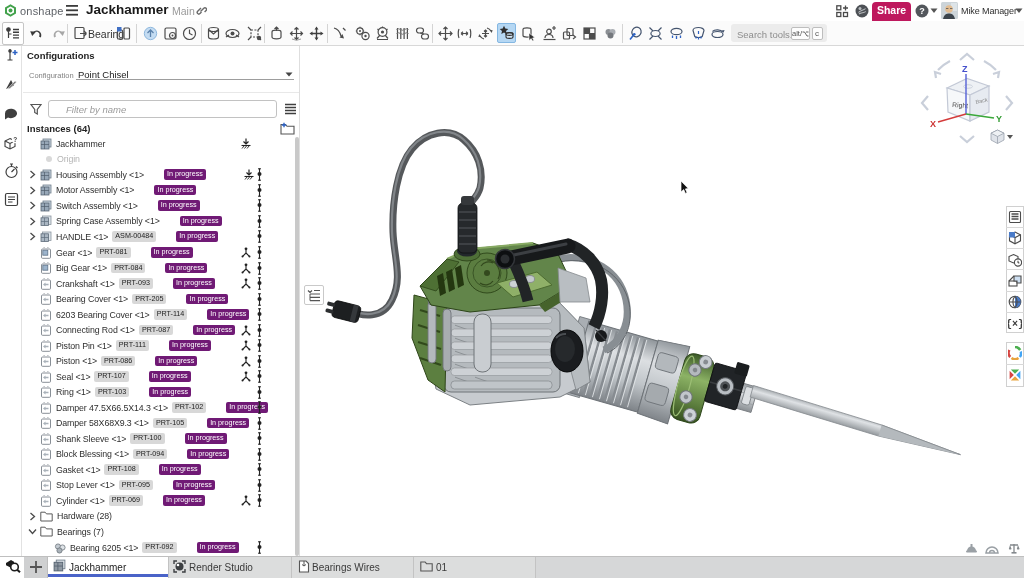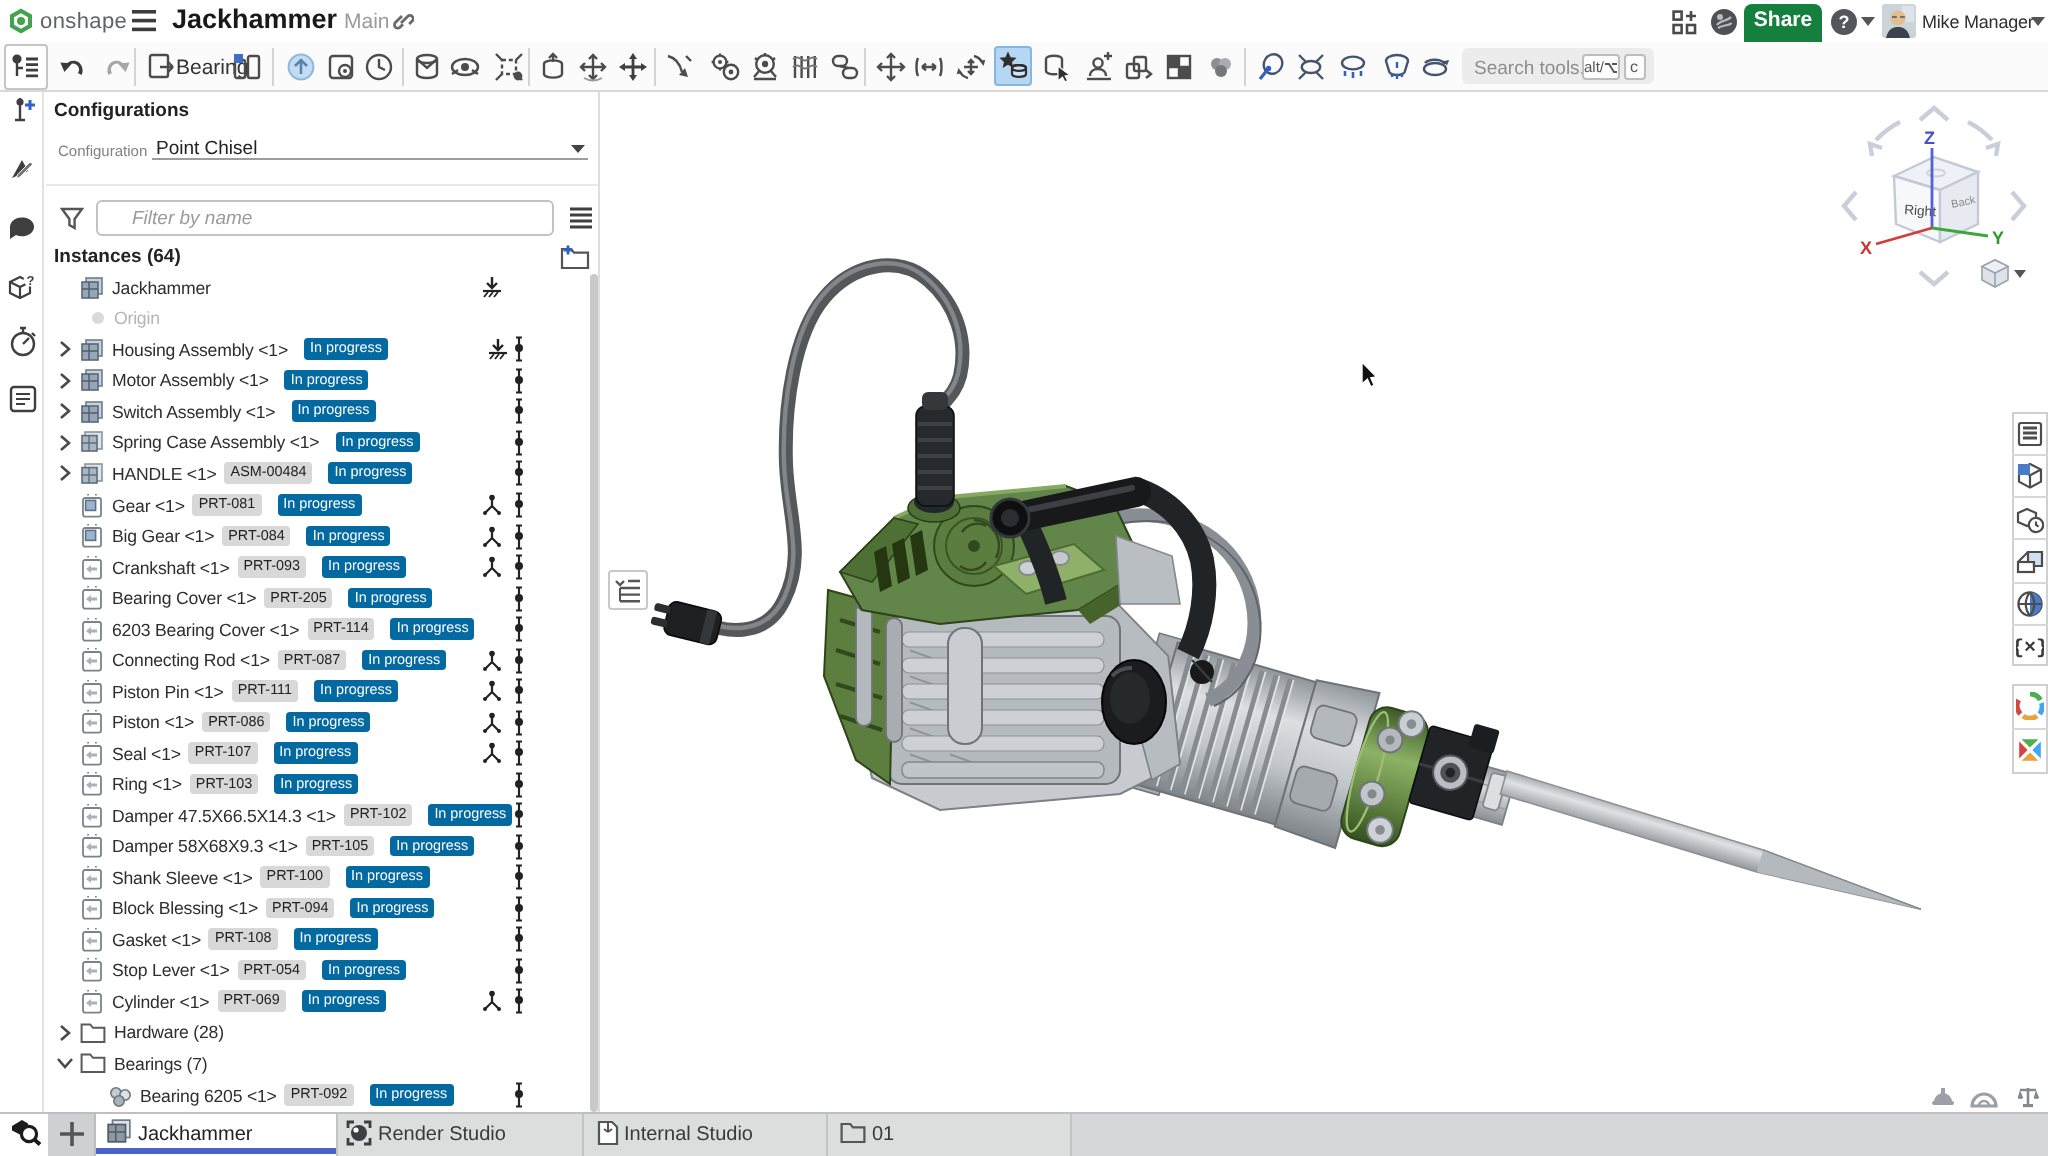--- a/index.html
+++ b/index.html
@@ -1,20 +1,20 @@
 <!DOCTYPE html>
 <html><head><meta charset="utf-8">
 <style>
 *{margin:0;padding:0;box-sizing:border-box}
 html,body{width:1024px;height:578px;overflow:hidden;background:#fff;
  font-family:"Liberation Sans",sans-serif;position:relative}
 .abs{position:absolute}
 .row{position:absolute;left:22px;width:256px;height:15.5px;display:flex;align-items:center;font-size:8.8px;letter-spacing:-0.1px;color:#2e2e2e;white-space:nowrap}
 .bg{display:inline-block;background:#d8d8d8;color:#222;font-size:7.2px;letter-spacing:0;line-height:10.5px;padding:0 3px;border-radius:2px;margin-left:4px}
-.bb{display:inline-block;background:#0369a1;color:#fff;font-size:7.2px;letter-spacing:0;line-height:10.5px;padding:0 3px;border-radius:2px;margin-left:8px}
+.bb{display:inline-block;background:#701a75;color:#fff;font-size:7.2px;letter-spacing:0;line-height:10.5px;padding:0 3px;border-radius:2px;margin-left:20px}
 svg{display:block}
 </style></head>
 <body>
 
 <div class="abs" style="left:0;top:0;width:1024px;height:21px;background:#fff"></div>
 <svg class="abs" style="left:4px;top:4px" width="13" height="13" viewBox="0 0 13 13">
  <polygon points="6.5,0.3 12,3.4 12,9.6 6.5,12.7 1,9.6 1,3.4" fill="#43a24c"></polygon>
  <polygon points="6.5,2.6 10,4.6 10,8.4 6.5,10.4 3,8.4 3,4.6" fill="#fff"></polygon>
  <circle cx="6.5" cy="6.5" r="2" fill="#43a24c"></circle>
 </svg>
@@ -38,21 +38,21 @@
       <rect x="0.8" y="7.5" width="4" height="4"></rect>
       <rect x="7.5" y="7.5" width="4" height="4"></rect>
  </g>
  <path d="M9.5,0.5 v5 M7,3 h5" stroke="#4a4a4a" stroke-width="1.3"></path>
 </svg>
 <svg class="abs" style="left:855px;top:4px" width="14" height="14" viewBox="0 0 14 14">
  <circle cx="7" cy="7" r="6.5" fill="#4d5156"></circle>
  <path d="M3.5,8.5 C5,6 9,6.5 10.5,4.5 M4,10 C6,8.5 9.5,9 10.8,7.5" stroke="#b9bcbf" stroke-width="1.1" fill="none"></path>
  <circle cx="5" cy="4.5" r="1.5" fill="#b9bcbf"></circle>
 </svg>
-<div class="abs" style="left:872px;top:2px;width:39px;height:31px;background:#15803d;border-radius:4px;color:#fff;font-size:10.5px;font-weight:bold;text-align:center;line-height:17px">Share</div>
+<div class="abs" style="left:872px;top:2px;width:39px;height:31px;background:#be185d;border-radius:4px;color:#fff;font-size:10.5px;font-weight:bold;text-align:center;line-height:17px">Share</div>
 <svg class="abs" style="left:915px;top:4px" width="14" height="14" viewBox="0 0 14 14">
  <circle cx="7" cy="7" r="6.5" fill="#53575c"></circle>
  <text x="7" y="10.2" font-size="9" font-weight="bold" fill="#fff" text-anchor="middle" font-family="Liberation Sans">?</text>
 </svg>
 <svg class="abs" style="left:930px;top:8px" width="8" height="6" viewBox="0 0 8 6">
     <polygon points="0.5,0.5 7.5,0.5 4,5" fill="#555"></polygon>
   </svg>
 <svg class="abs" style="left:941px;top:1.5px" width="17" height="17" viewBox="0 0 17 17">
  <rect width="17" height="17" rx="1.5" fill="#ccd4d9"></rect>
  <rect x="10" y="1" width="6" height="8" fill="#dde4e8"></rect>
@@ -709,21 +709,21 @@
   </div>
 <div class="row" style="top:477.25px">
     <span style="width:6px;flex:none"></span>
     <span style="width:12px;flex:none"></span>
     <svg width="12" height="12" viewBox="0 0 12 12" style="margin-right:4px;flex:none">
       <rect x="1.5" y="2" width="9" height="9.3" rx="1" fill="#fff" stroke="#7a828a" stroke-width="0.9"></rect>
       <path d="M4,0.8 a2,2 0 0 1 4,0" stroke="#7a828a" fill="none" stroke-width="0.9"></path>
       <path d="M3,6.5 l2.5,-2 v1.2 h3 v1.6 h-3 v1.2 z" fill="#aab2ba"></path>
     </svg>
     <span>Stop Lever &lt;1&gt;</span>
-    <span class="bg">PRT-054</span>
+    <span class="bg">PRT-095</span>
     <span class="bb">In progress</span>
     <svg width="7" height="13" viewBox="0 0 7 13" class="abs" style="left:234px;top:1.5px">
       <path d="M3.5,0.5 V12.5" stroke="#222" stroke-width="1.1"></path>
       <circle cx="3.5" cy="6" r="2" fill="#222"></circle>
       <path d="M2,0.8 h3 M2,12.2 h3" stroke="#222" stroke-width="1"></path>
     </svg>
   </div>
 <div class="row" style="top:492.75px">
     <span style="width:6px;flex:none"></span>
     <span style="width:12px;flex:none"></span>
@@ -1057,17 +1057,17 @@
  <circle cx="6.5" cy="6.5" r="4" fill="#3c3f42"></circle>
  <path d="M1,4 V1 h3 M9,1 h3 v3 M12,9 v3 h-3 M4,12 H1 V9" stroke="#3c3f42" stroke-width="1.4" fill="none"></path>
  <circle cx="5" cy="5" r="1.3" fill="#fff"></circle>
 </svg>
 <span class="abs" style="left:189px;top:562px;font-size:10px;color:#3a3a3a">Render Studio</span>
 <div class="abs" style="left:292px;top:557px;width:122px;height:21px;background:#dcdddd;border-right:1px solid #c3c3c3"></div>
 <svg class="abs" style="left:298px;top:560px" width="12" height="13" viewBox="0 0 12 13">
  <path d="M1.5,1 H8 L10.5,3.5 V12 H1.5 z" fill="#fff" stroke="#555" stroke-width="1.1"></path>
  <path d="M6,1 V6 M6,6 L4,4.5 M6,6 L8,4.5" stroke="#555" stroke-width="1" fill="none"></path>
 </svg>
-<span class="abs" style="left:312px;top:562px;font-size:10px;color:#3a3a3a">Internal Studio</span>
+<span class="abs" style="left:312px;top:562px;font-size:10px;color:#3a3a3a">Bearings Wires</span>
 <div class="abs" style="left:414px;top:557px;width:122px;height:21px;background:#dcdddd;border-right:1px solid #c3c3c3"></div>
 <svg class="abs" style="left:420px;top:561px" width="13" height="11" viewBox="0 0 13 11">
  <path d="M0.8,1 h4.3 l1.4,1.7 h5.7 V10 H0.8 z" fill="none" stroke="#555" stroke-width="1.1"></path>
 </svg>
 <span class="abs" style="left:436px;top:562px;font-size:10px;color:#3a3a3a">01</span>
 </body></html>

